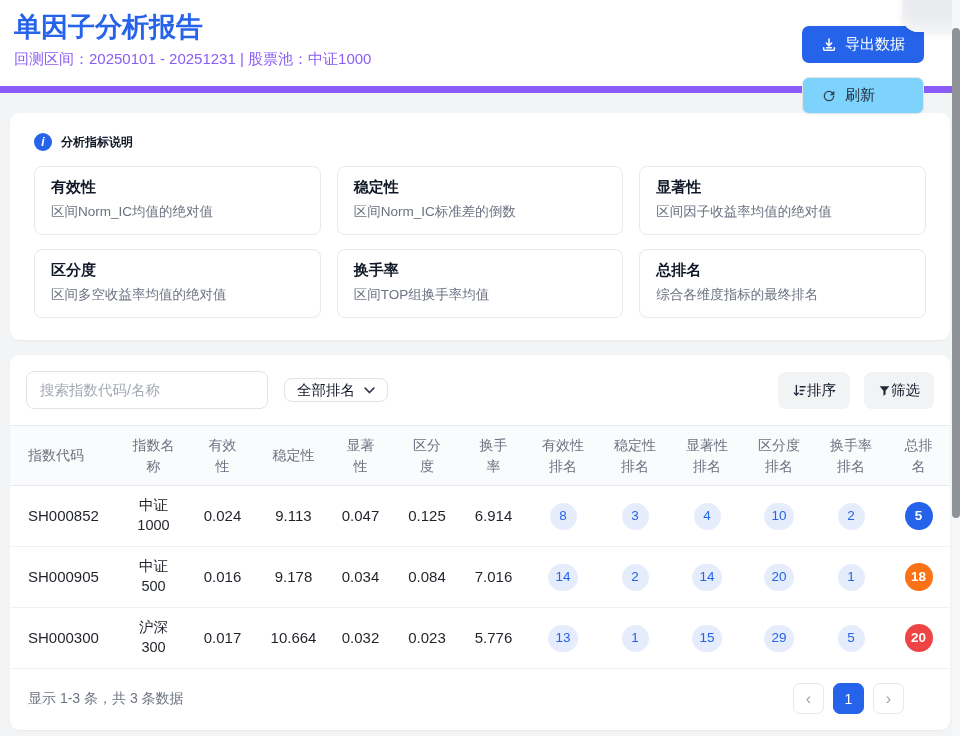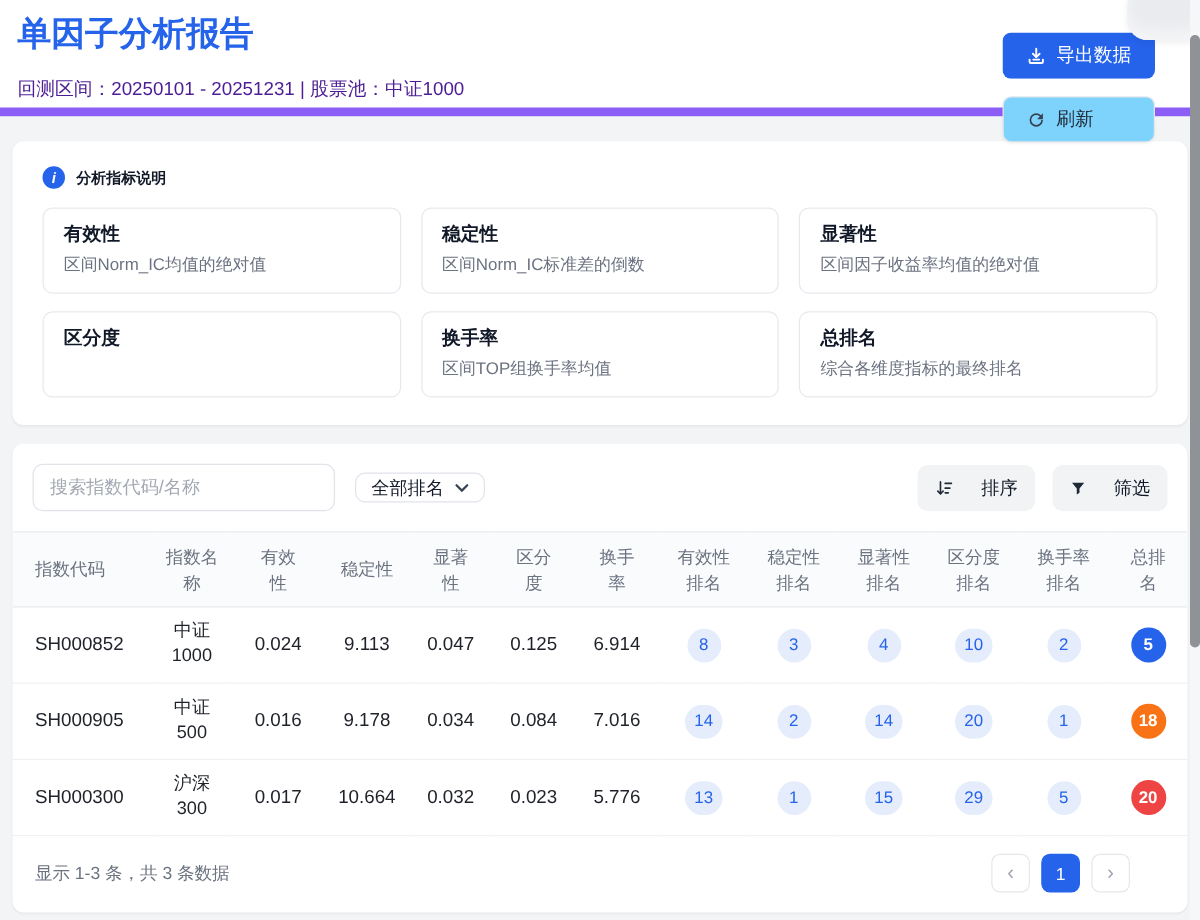--- a/index.html
+++ b/index.html
@@ -8,21 +8,21 @@
     font-family:"Liberation Sans","DejaVu Sans",sans-serif;
     background:#f3f4f6; color:#1f2937; position:relative;
   }
   
   .topbar {
     background:#fff; padding:10px 22px 14px 14px; height:93px;
     display:flex; justify-content:space-between; align-items:flex-start;
     border-bottom:7px solid #8b5cf6; position:relative;
   }
   .topbar h1 { color:#2563eb; font-size:27px; font-weight:700; line-height:1.3; }
-  .subtitle { margin-top:17px; font-size:15px; color:#4c1d95; }
+  .subtitle { margin-top:5px; font-size:15px; color:#8b5cf6; }
   .topbar-actions { display:flex; gap:14px; margin-top:16px; margin-right:14px;flex-direction:column; }
   .btn { display:inline-flex; align-items:center; gap:8px; height:37px;
          padding:0 18px; border-radius:7px; font-size:15px; cursor:pointer;
          border:1px solid transparent; font-family:inherit; }
   .btn-primary { background:#2563eb; color:#fff; }
   .btn-secondary { background:#7dd3fc; color:#1f2937; border-color:#e3e6ea;
                    box-shadow:0 1px 2px rgba(0,0,0,.04);align-items:center; }
   .blur-blob { position:absolute; top:-12px; right:-4px; width:62px; height:44px;
                background:#e9ebee; border-radius:16px;
                box-shadow:inset 0 -8px 12px #f4f5f7, 0 2px 6px rgba(0,0,0,.07); }
@@ -45,21 +45,21 @@
   .table-panel { padding:0; overflow:hidden; }
   .toolbar { display:flex; align-items:center; gap:16px; padding:16px; }
   .search-input { width:242px; height:38px; border:1px solid #e0e4e9; border-radius:8px;
                   padding:0 13px; font-size:14.5px; color:#1f2937; outline:none;
                   font-family:inherit; }
   .search-input::placeholder { color:#a3a9b3; }
   .select { height:24px; min-width:102px; border:1px solid #e0e4e9; border-radius:8px;
             display:inline-flex; align-items:center; gap:9px; padding:0 12px;
             font-size:14.5px; color:#111827; cursor:pointer; background:#fff; }
   .toolbar-right { margin-left:auto; display:flex; gap:14px; }
-  .tool-btn { display:inline-flex; align-items:center; gap:22px; height:37px; padding:0 14px;
+  .tool-btn { display:inline-flex; align-items:center; gap:0; height:37px; padding:0 14px;
               background:#f1f3f5; border:none; border-radius:8px; font-size:14.5px;
               color:#111827; cursor:pointer; font-family:inherit; }
   table { width:100%; border-collapse:collapse; table-layout:fixed; }
   thead th { background:#fafbfc; color:#6b7280; font-size:14px; font-weight:500;
              border-top:1px solid #e8eaed; border-bottom:1px solid #e8eaed;
              height:60px; padding:6px; text-align:center; line-height:1.45;
              vertical-align:middle; }
   thead th.left, td.left { text-align:left; padding-left:18px; }
   .pre { white-space:pre-line; }
   tbody td { height:61px; border-bottom:1px solid #f0f1f3; font-size:15px;
@@ -136,20 +136,21 @@
       <div class="metric-card">
         <div class="metric-name">稳定性</div>
         <div class="metric-desc">区间Norm_IC标准差的倒数</div>
       </div>
       <div class="metric-card">
         <div class="metric-name">显著性</div>
         <div class="metric-desc">区间因子收益率均值的绝对值</div>
       </div>
       <div class="metric-card">
         <div class="metric-name">区分度</div>
+        <div class="metric-desc">区间多空收益率均值的绝对值</div>
       </div>
       <div class="metric-card">
         <div class="metric-name">换手率</div>
         <div class="metric-desc">区间TOP组换手率均值</div>
       </div>
       <div class="metric-card">
         <div class="metric-name">总排名</div>
         <div class="metric-desc">综合各维度指标的最终排名</div>
       </div>
     </div>

